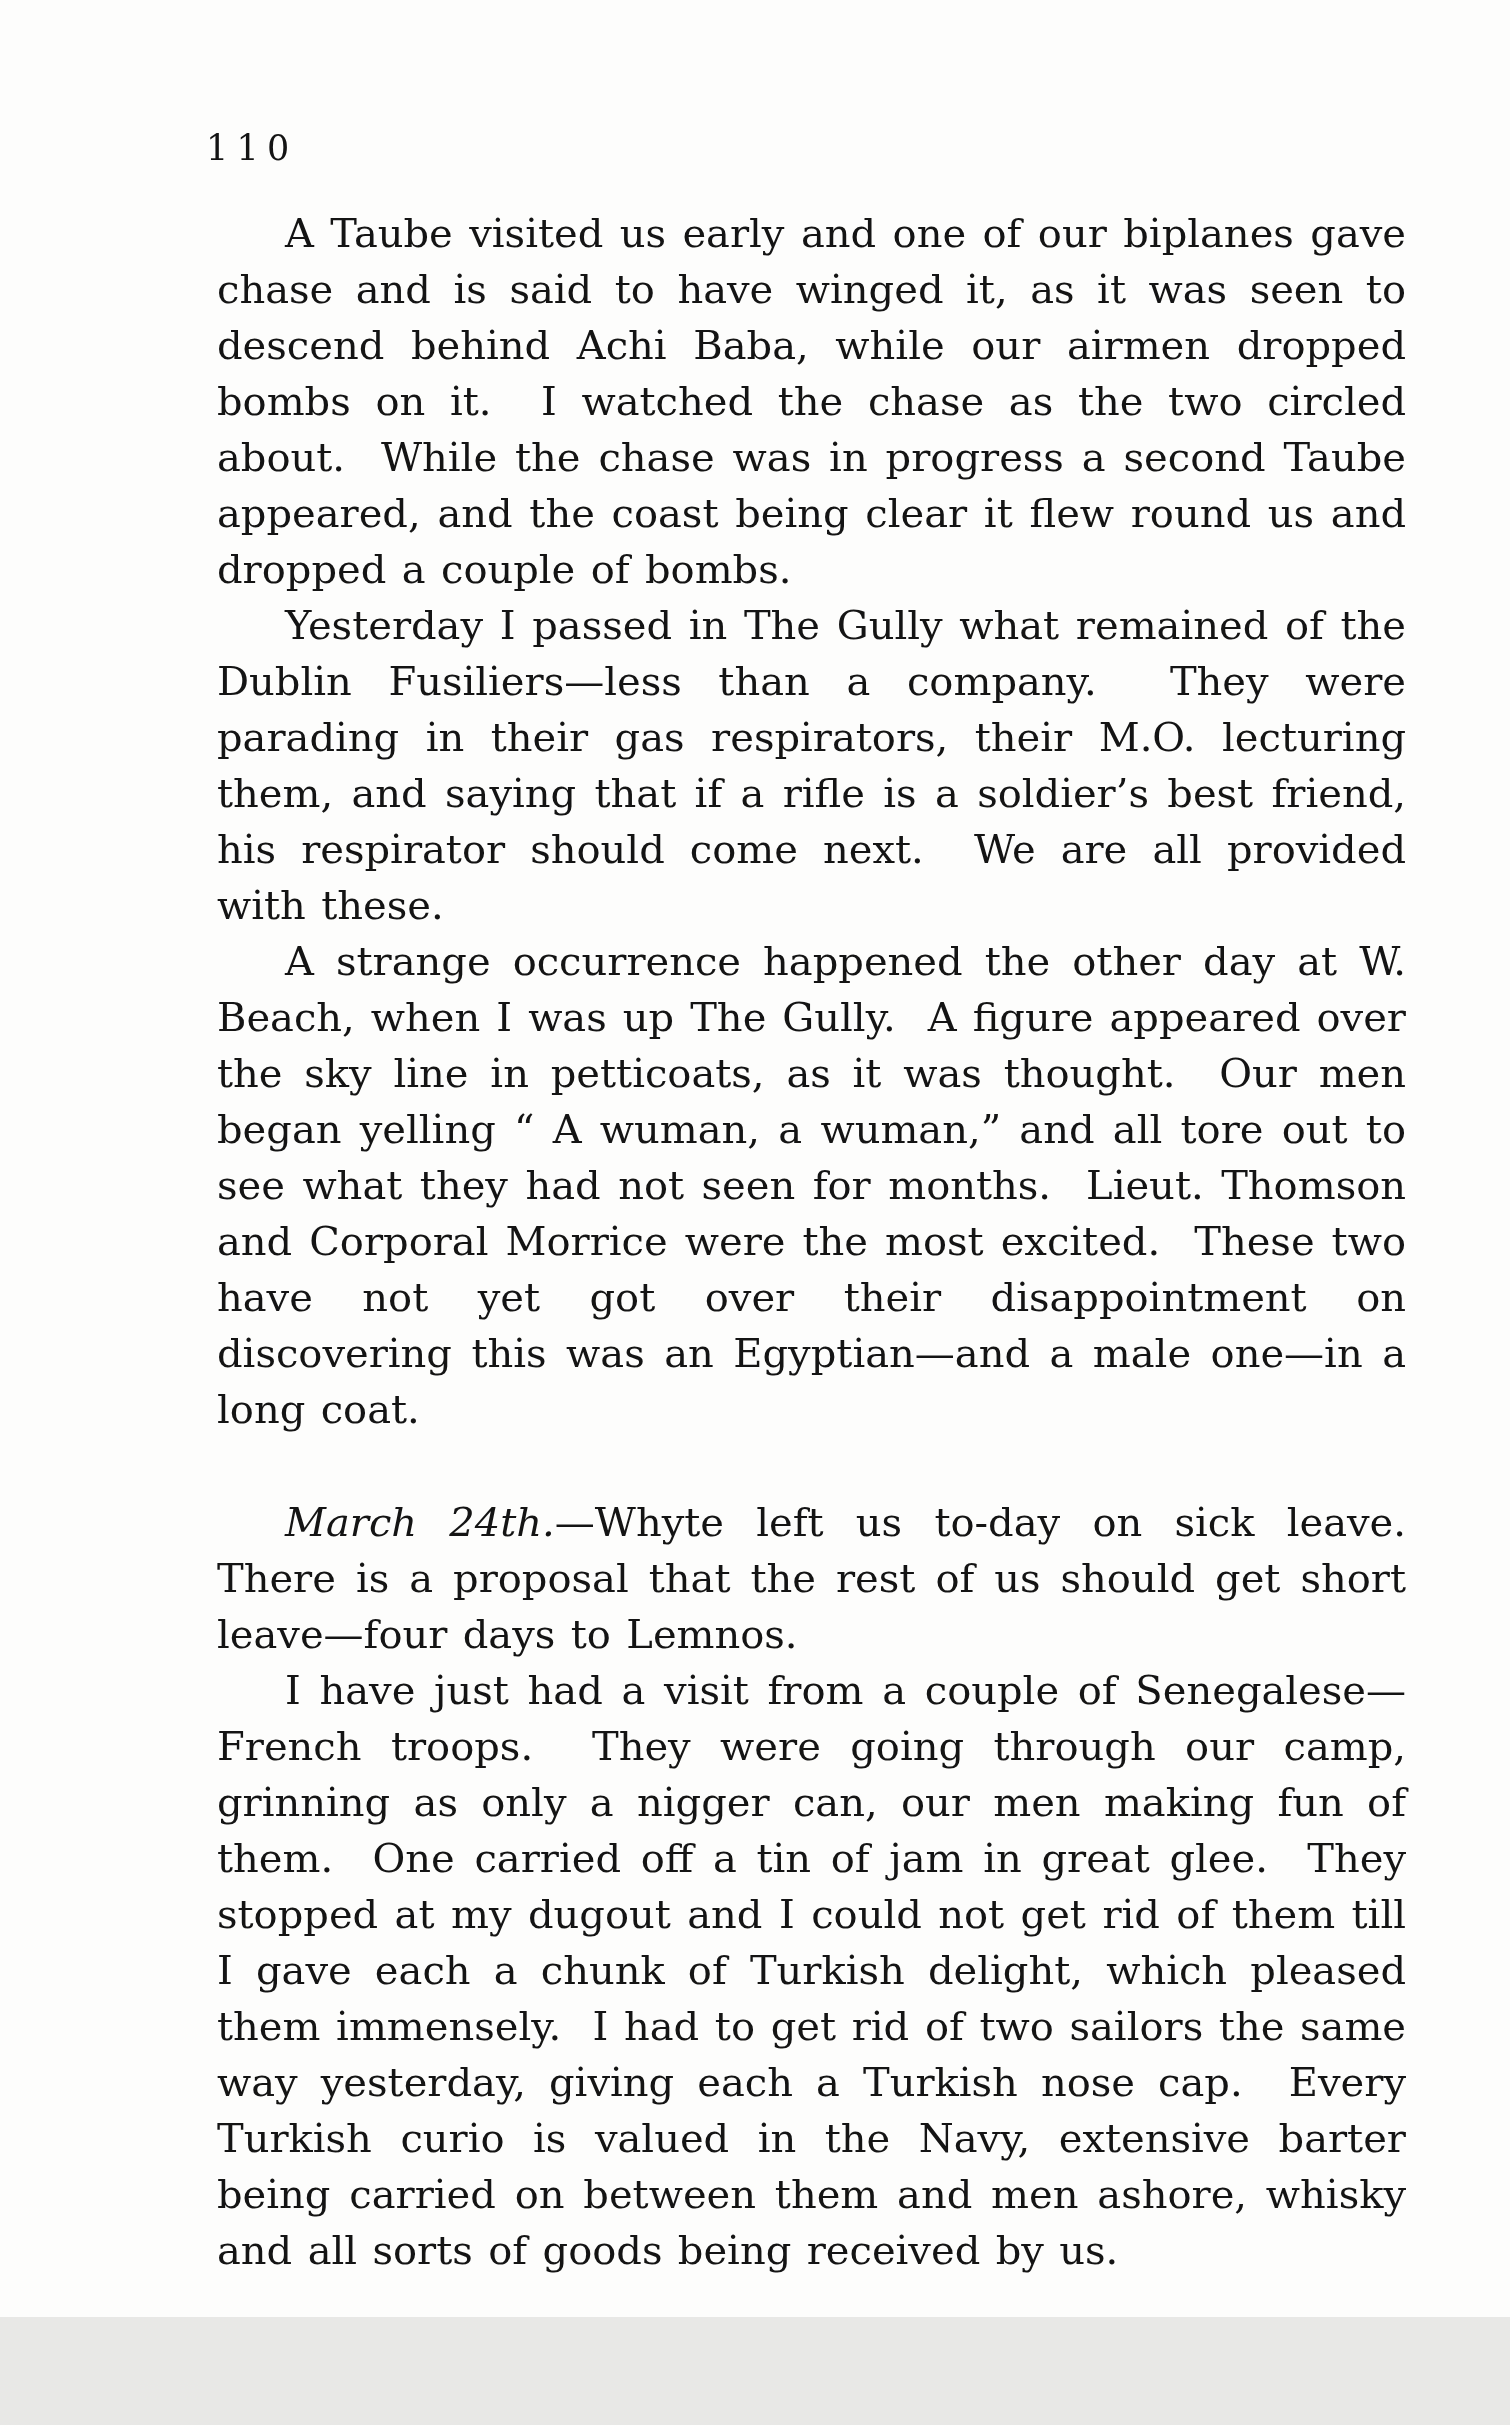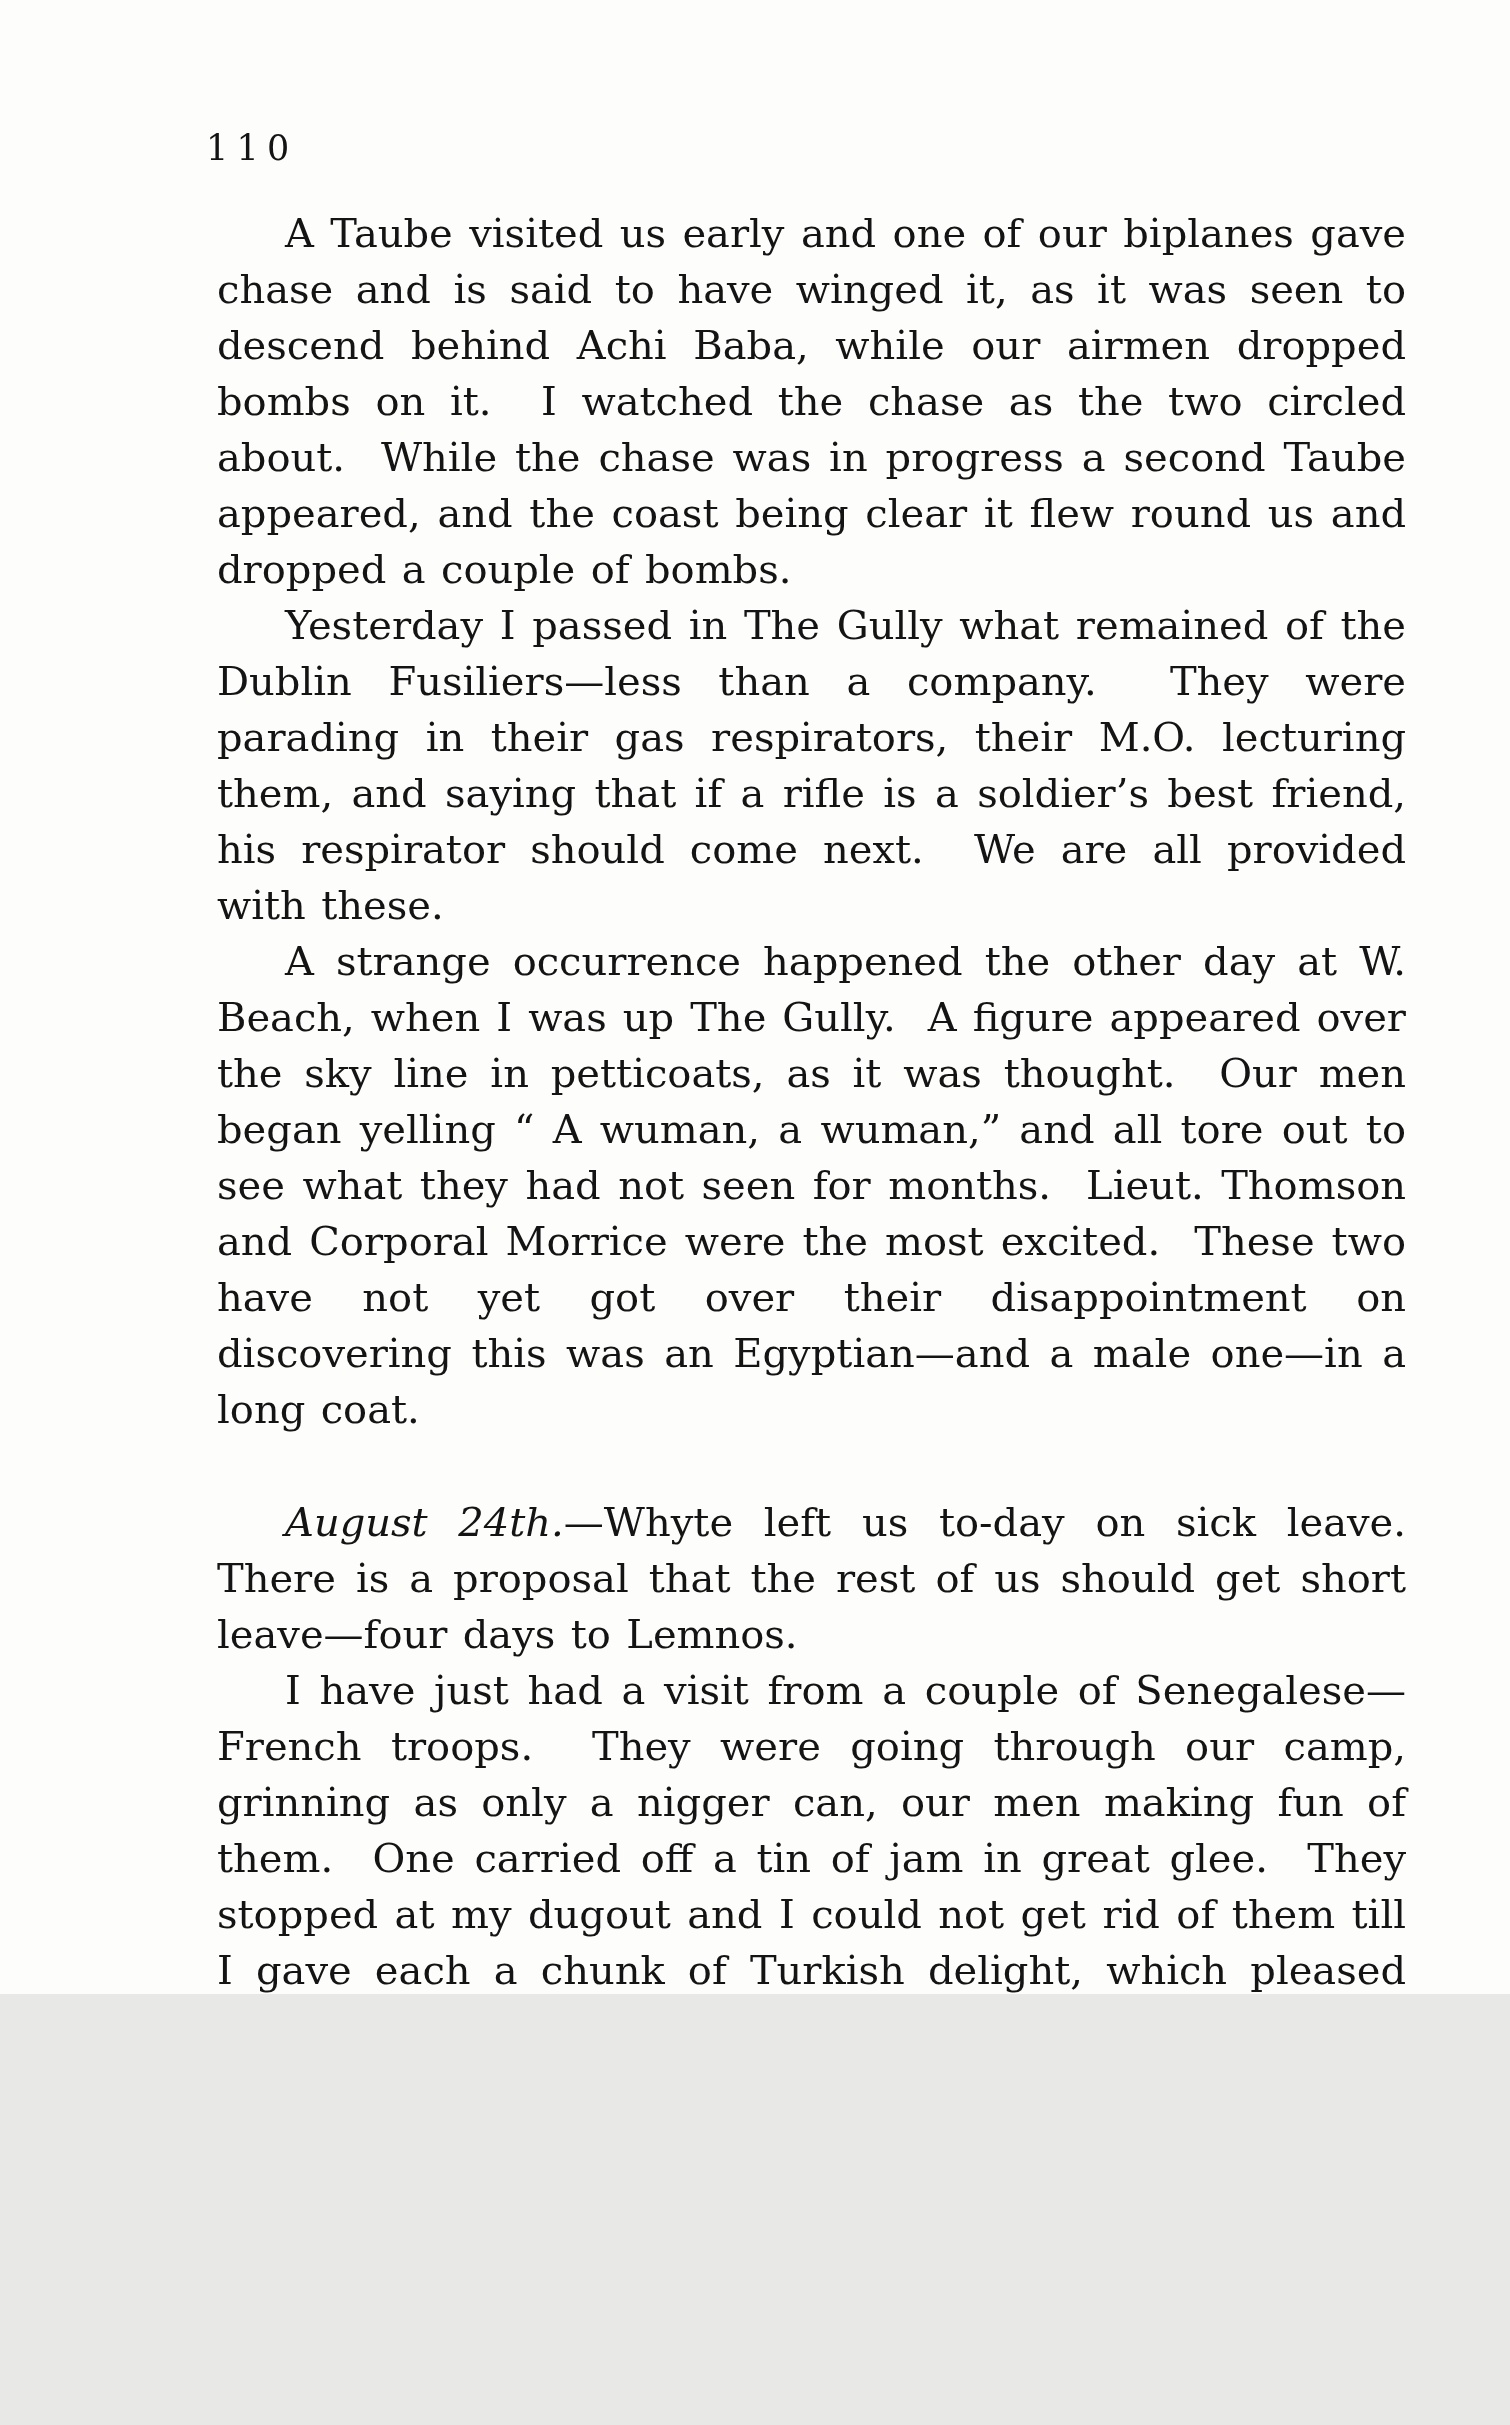--- a/index.html
+++ b/index.html
@@ -3,21 +3,21 @@
 <meta charset="utf-8">
 <style>
   html, body {
     margin: 0;
     padding: 0;
     background: #e8e8e6;
   }
   .scan-page {
     position: relative;
     width: 1511px;
-    height: 1994px;
+    height: 2317px;
     background: #fdfdfc;
     color: #141414;
     font-family: "DejaVu Serif", "Liberation Serif", serif;
     overflow: hidden;
     box-sizing: border-box;
   }
   .text-block {
     position: absolute;
     left: 217px;
     top: 0;
@@ -74,20 +74,20 @@
 
     <div class="running-head">
       <span class="page-number">110</span>
     </div>
 
     <div class="body-text">
       <p>A Taube visited us early and one of our biplanes gave chase and is said to have winged it, as it was seen to descend behind Achi Baba, while our airmen dropped bombs on it.  I watched the chase as the two circled about.  While the chase was in progress a second Taube appeared, and the coast being clear it flew round us and dropped a couple of bombs.</p>
       <p>Yesterday I passed in The Gully what remained of the Dublin Fusiliers—less than a company.  They were parading in their gas respirators, their M.O. lecturing them, and saying that if a rifle is a soldier’s best friend, his respirator should come next.  We are all provided with these.</p>
       <p>A strange occurrence happened the other day at W. Beach, when I was up The Gully.  A figure appeared over the sky line in petticoats, as it was thought.  Our men began yelling “ A wuman, a wuman,” and all tore out to see what they had not seen for months.  Lieut. Thomson and Corporal Morrice were the most excited.  These two have not yet got over their disappointment on discovering this was an Egyptian—and a male one—in a long coat.</p>
 
-      <p class="entry-start"><span class="entry-date">August 24th.</span><span>—Whyte left us to-day on sick leave.  There is a proposal that the rest of us should get short leave—four days to Lemnos.</span></p>
+      <p class="entry-start"><span class="entry-date">March 24th.</span><span>—Whyte left us to-day on sick leave.  There is a proposal that the rest of us should get short leave—four days to Lemnos.</span></p>
 
       <p>I have just had a visit from a couple of Senegalese—French troops.  They were going through our camp, grinning as only a nigger can, our men making fun of them.  One carried off a tin of jam in great glee.  They stopped at my dugout and I could not get rid of them till I gave each a chunk of Turkish delight, which pleased them immensely.  I had to get rid of two sailors the same way yesterday, giving each a Turkish nose cap.  Every Turkish curio is valued in the Navy, extensive barter being carried on between them and men ashore, whisky and all sorts of goods being received by us.</p>
     </div>
 
   </div>
 </div>
 
 
 </body></html>

